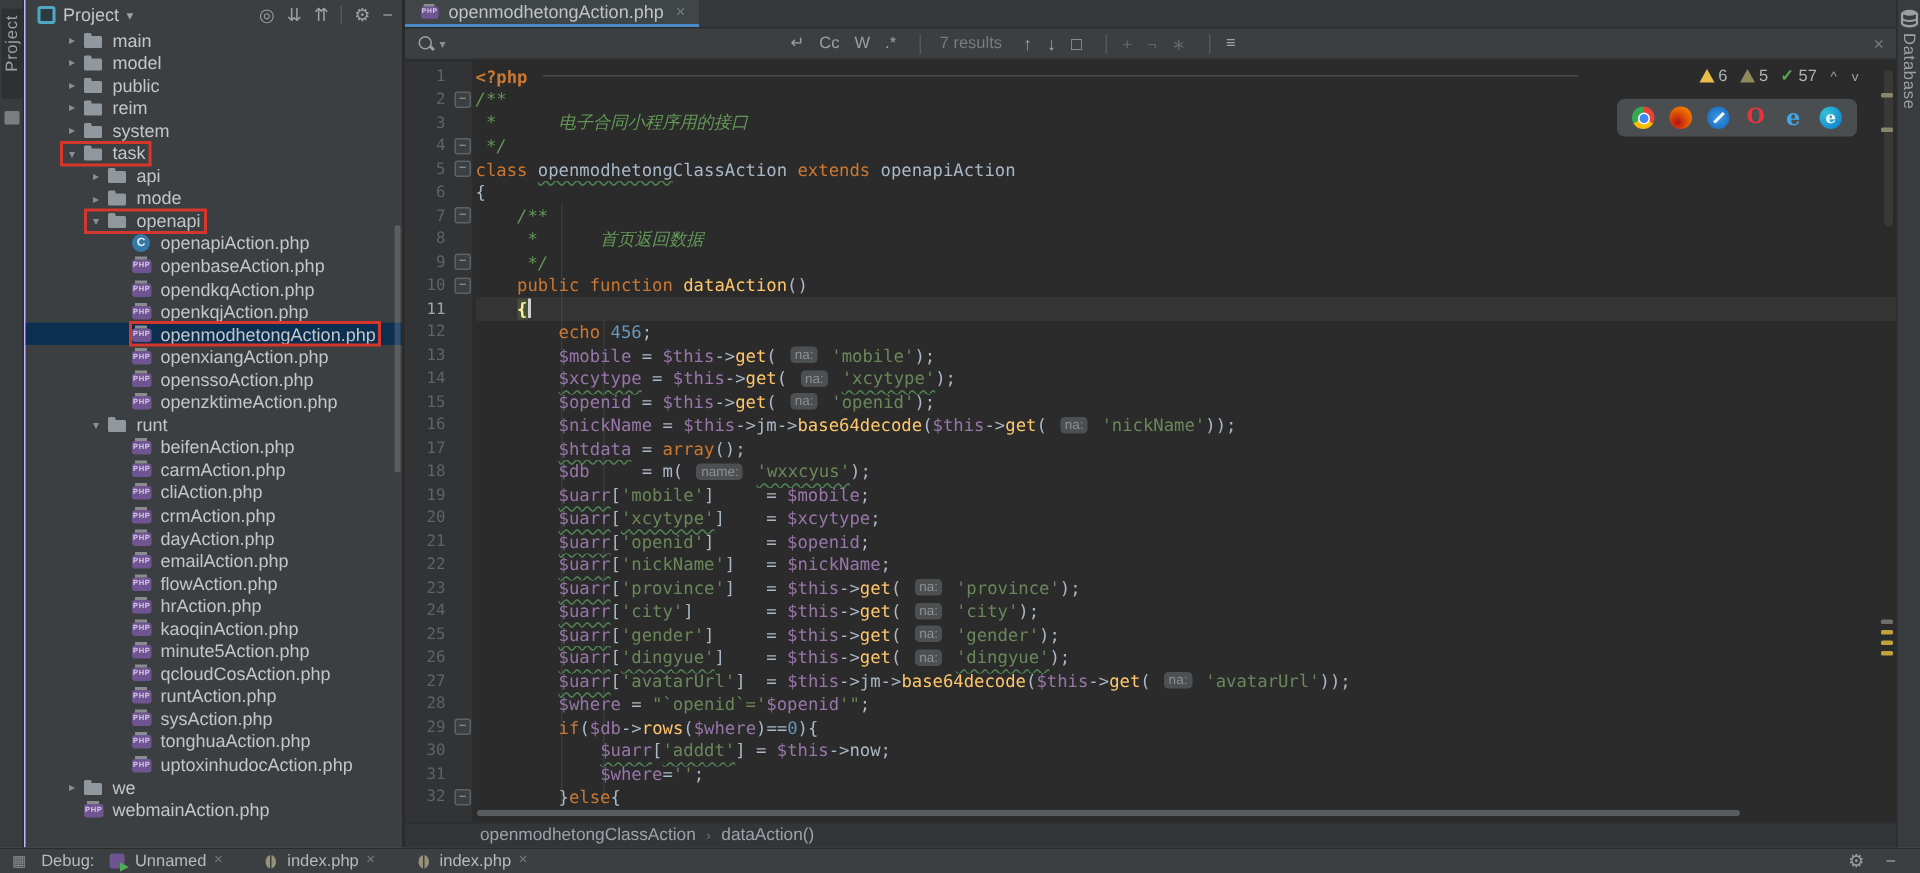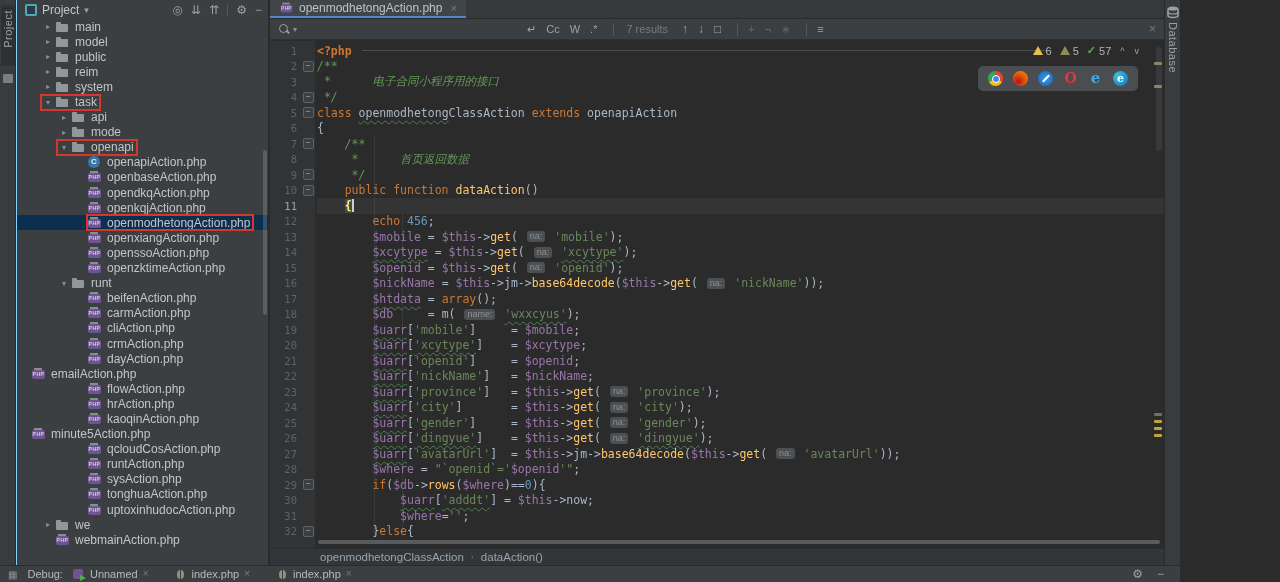--- a/index.html
+++ b/index.html
@@ -1,17 +1,17 @@
 <!DOCTYPE html>
 <html><head>
 <meta charset="utf-8">
 <style>
   *{box-sizing:border-box;margin:0;padding:0}
   html,body{width:1280px;height:582px;overflow:hidden;background:#2B2B2B}
-  #app{position:relative;width:1180px;height:582px;background:#7dd3fc;font-family:"Liberation Sans",sans-serif;-webkit-font-smoothing:antialiased}
+  #app{position:relative;width:1280px;height:582px;background:#c4b5fd;font-family:"Liberation Sans",sans-serif;-webkit-font-smoothing:antialiased}
 
   
   .strip{position:absolute;top:0;bottom:17px;width:16px;background:#393C3E;display:flex;flex-direction:column;align-items:center}
   #left-strip{left:0;border-right:1px solid #2B2B2B}
   #right-strip{right:0;border-left:1px solid #2B2B2B}
   .vtab{writing-mode:vertical-rl;color:#9DA0A2;font-size:11px;margin-top:6px;letter-spacing:.5px}
   #left-strip .vtab{transform:rotate(180deg);background:#2E3133;padding:18px 1px 4px 1px}
   .strip-ico{width:10px;height:9px;background:#8A8F93;margin-top:8px;border-radius:1px;opacity:.8}
   .db-ico{margin-top:6px}
 
@@ -306,21 +306,21 @@
             <span class="tlabel">crmAction.php</span>
           </span>
         </div>
         <div class="trow" style="padding-left: 56px;">
           <span class="chev"></span>
           <span class="tcontent">
             <span class="ico ico-php"></span>
             <span class="tlabel">dayAction.php</span>
           </span>
         </div>
-        <div class="trow" style="">
+        <div class="trow" style="padding-left: 56px;">
           <span class="chev"></span>
           <span class="tcontent">
             <span class="ico ico-php"></span>
             <span class="tlabel">emailAction.php</span>
           </span>
         </div>
         <div class="trow" style="padding-left: 56px;">
           <span class="chev"></span>
           <span class="tcontent">
             <span class="ico ico-php"></span>
@@ -334,21 +334,21 @@
             <span class="tlabel">hrAction.php</span>
           </span>
         </div>
         <div class="trow" style="padding-left: 56px;">
           <span class="chev"></span>
           <span class="tcontent">
             <span class="ico ico-php"></span>
             <span class="tlabel">kaoqinAction.php</span>
           </span>
         </div>
-        <div class="trow" style="">
+        <div class="trow" style="padding-left: 56px;">
           <span class="chev"></span>
           <span class="tcontent">
             <span class="ico ico-php"></span>
             <span class="tlabel">minute5Action.php</span>
           </span>
         </div>
         <div class="trow" style="padding-left: 56px;">
           <span class="chev"></span>
           <span class="tcontent">
             <span class="ico ico-php"></span>

